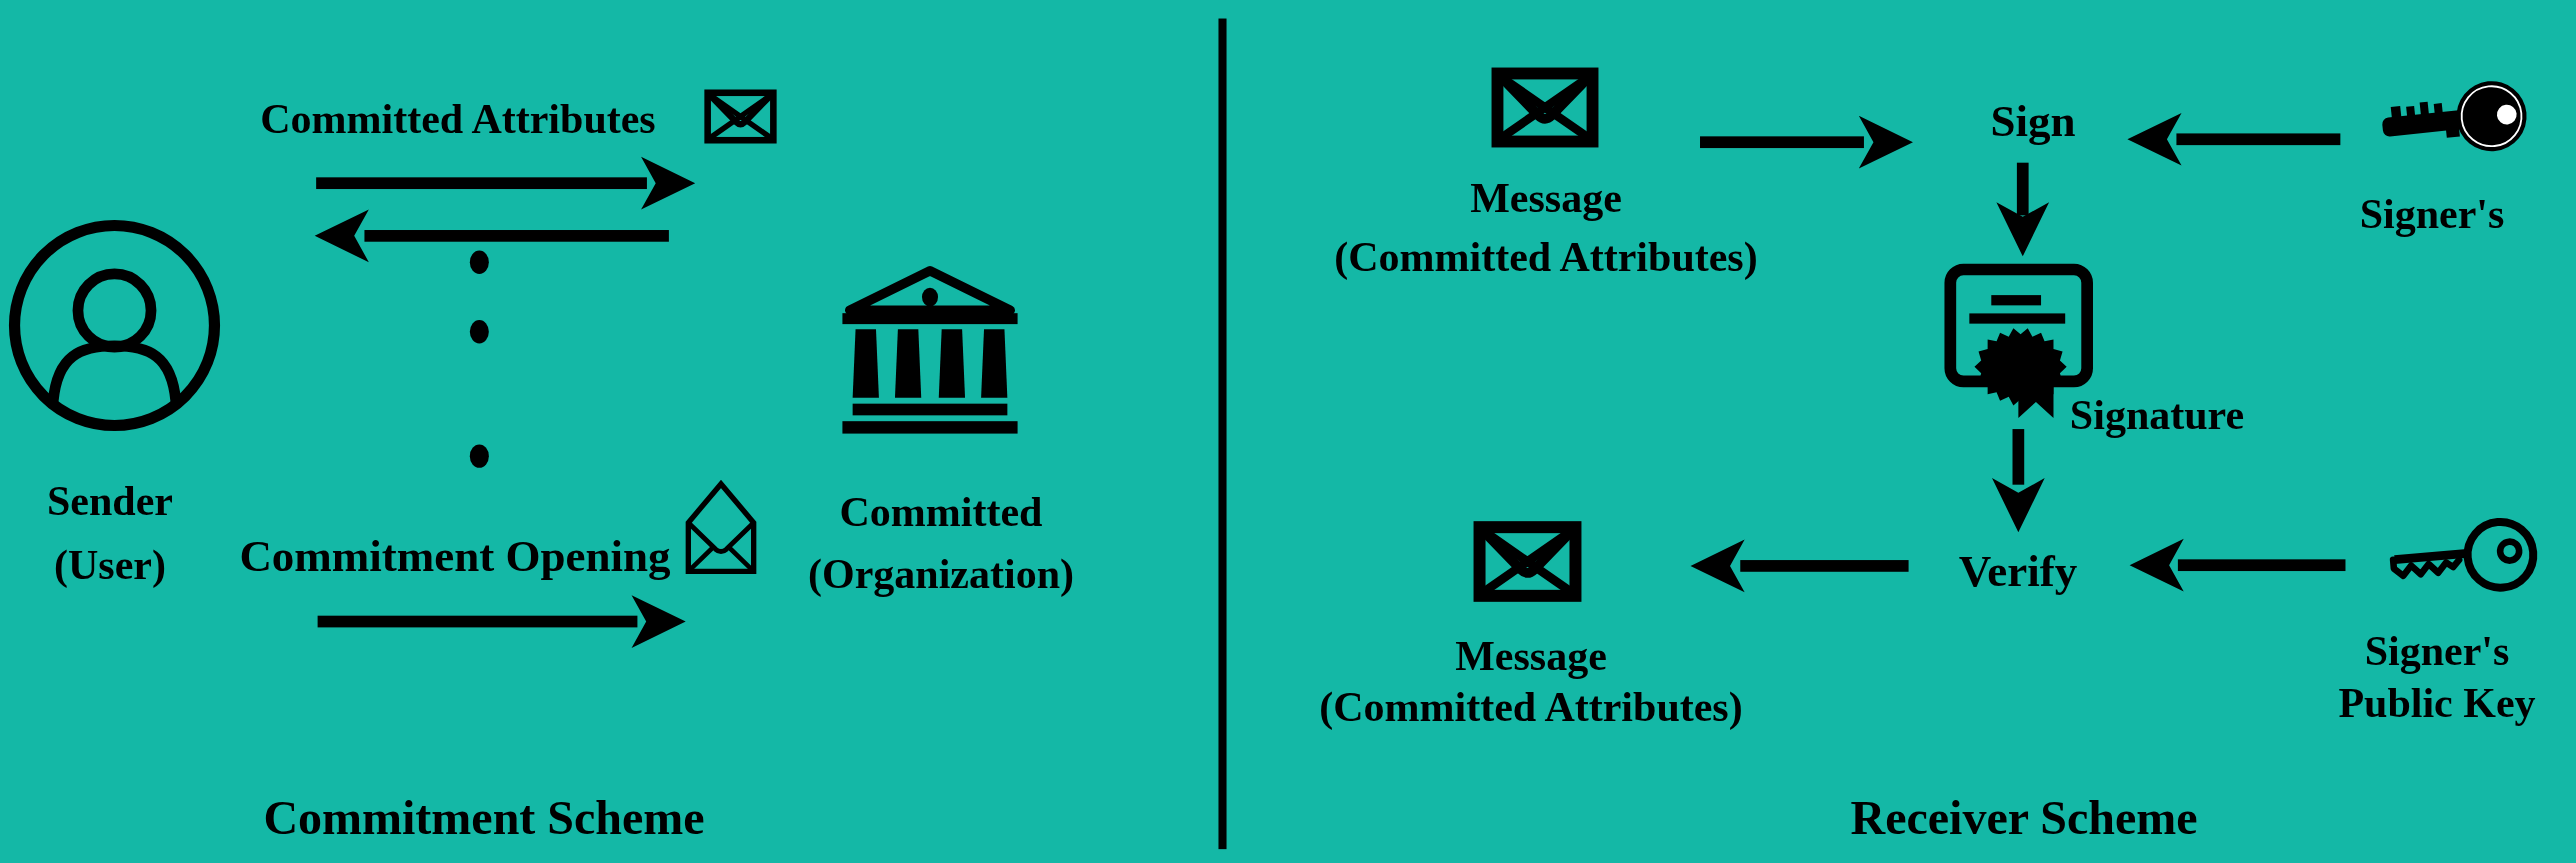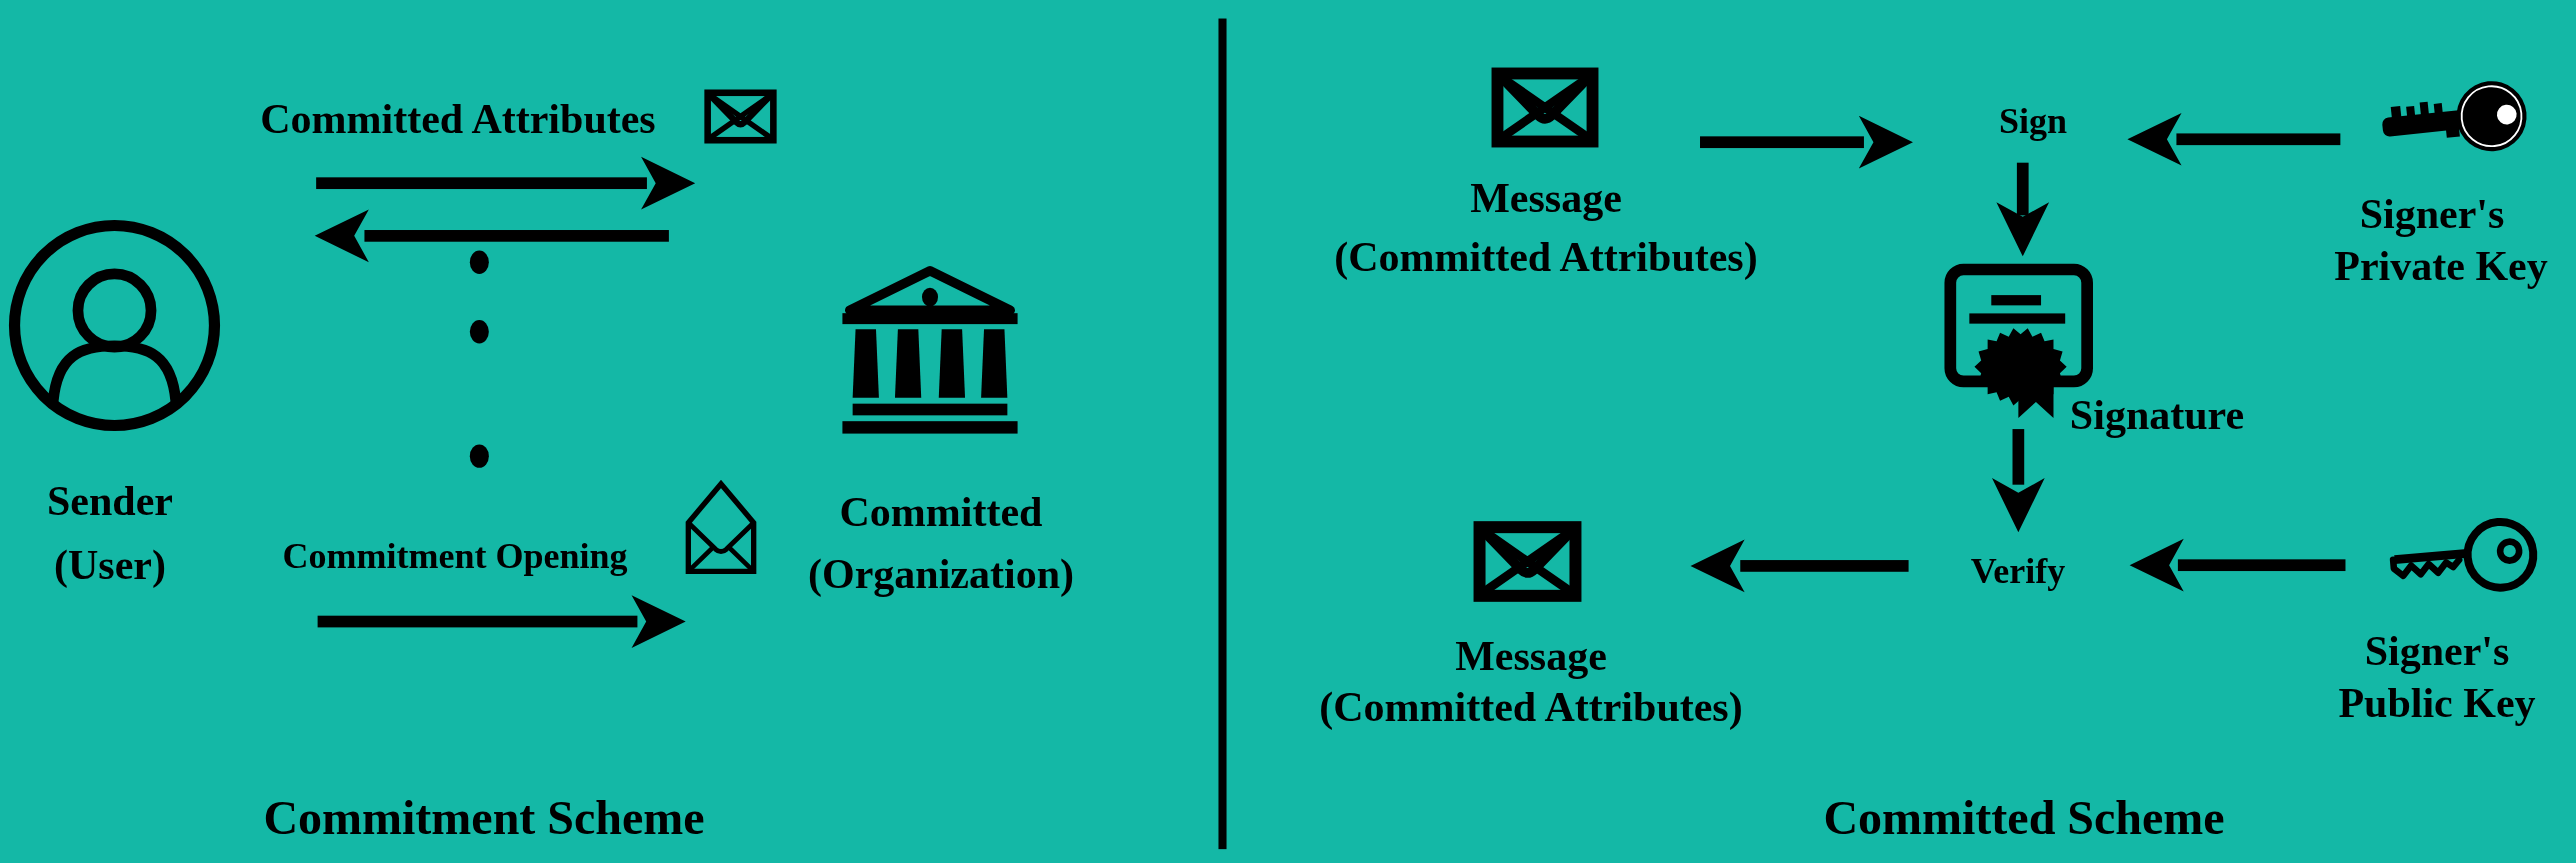--- a/index.html
+++ b/index.html
@@ -13,21 +13,21 @@
   .t{
     position:absolute;
     transform:translate(-50%,-50%);
     color:#000;
     font-weight:bold;
     white-space:nowrap;
     text-align:center;
     font-size:42px;
     line-height:1;
   }
-  .t.op{font-size:36px;}
+  .t.op{font-size:45px;}
   .t.title{font-size:48px;}
   svg{position:absolute;display:block;}
   .overlay{left:0;top:0;}
 </style>
 </head>
 <body>
 
 <div id="canvas">
 
   <svg class="overlay" width="2576" height="864" viewBox="0 0 3520 1180">
@@ -171,23 +171,22 @@
   <div class="t" style="left:110px;top:501px;">Sender</div>
   <div class="t" style="left:110px;top:565px;">(User)</div>
   <div class="t" style="left:941px;top:512px;">Committed</div>
   <div class="t" style="left:941px;top:574px;text-align:right;">(Organization)</div>
   <div class="t title" style="left:484px;top:818px;">Commitment Scheme</div>
 
   <div class="t" style="left:1546px;top:198px;">Message</div>
   <div class="t" style="left:1546px;top:257px;">(Committed Attributes)</div>
   <div class="t op" style="left:2033px;top:121px;">Sign</div>
   <div class="t" style="left:2432px;top:214px;">Signer's</div>
-  <div class="t" style="left:2441px;top:266px;">Private Key</div>
   <div class="t" style="left:2157px;top:415px;font-family:Liberation Serif, serif;">Signature</div>
   <div class="t op" style="left:2018px;top:571px;">Verify</div>
   <div class="t" style="left:2437px;top:651px;">Signer's</div>
   <div class="t" style="left:2437px;top:703px;">Public Key</div>
   <div class="t" style="left:1531px;top:656px;">Message</div>
   <div class="t" style="left:1531px;top:707px;">(Committed Attributes)</div>
-  <div class="t title" style="left:2024px;top:818px;">Committed Scheme</div>
+  <div class="t title" style="left:2024px;top:818px;">Receiver Scheme</div>
 
 </div>
 
 
 </body></html>

